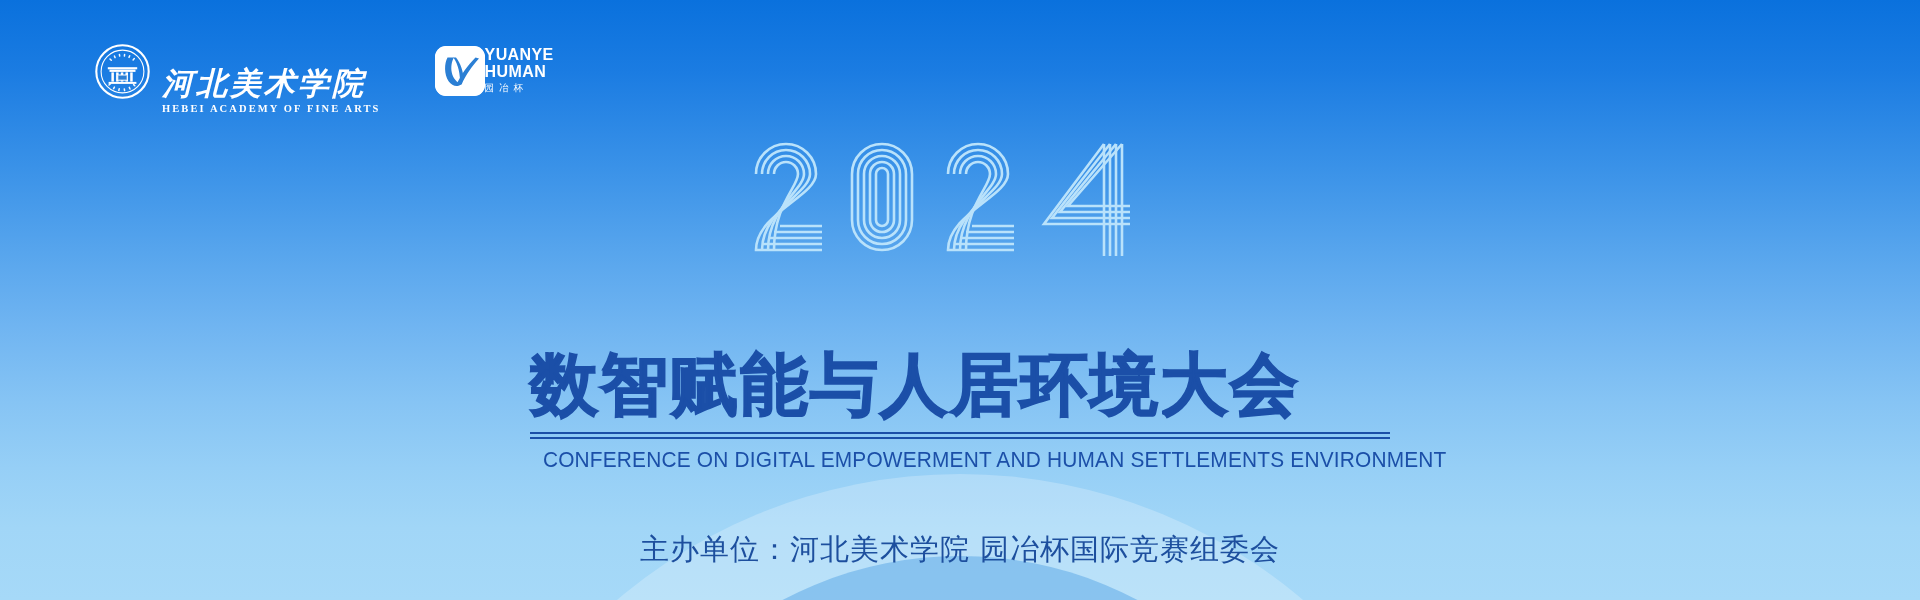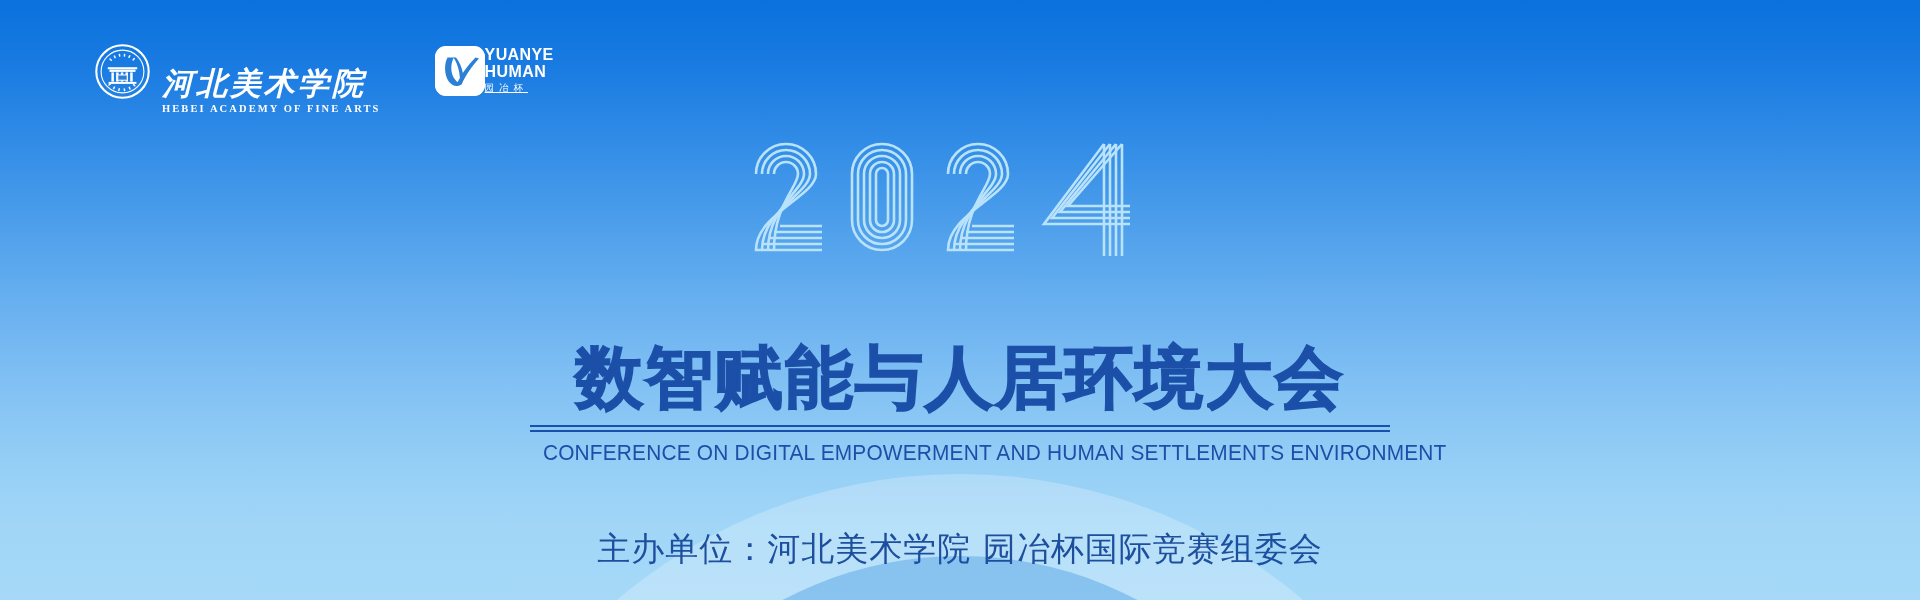--- a/index.html
+++ b/index.html
@@ -103,38 +103,36 @@
     color:#ffffff;
     letter-spacing:.4px;
   }
   .yuanye-cn {
     font-family:"DejaVu Sans", sans-serif;
     font-size:9.5px;
     line-height:13px;
     color:#ffffff;
     letter-spacing:5px;
     margin-top:1px;
-    text-decoration:underline;
   }
 
   
   #year {
     position:absolute;
     left:50%; top:138px;
     transform:translateX(-50%);
     z-index:5;
   }
 
   
   #headline-block {
     position:absolute;
-    left:50%; top:340px;
+    left:50%; top:347px;
     transform:translateX(-50%);
     width:860px;
-    text-align:center;
     z-index:6;
   }
   .headline {
     font-family:"DejaVu Sans", sans-serif;
     font-weight:700;
     font-size:68px;
     line-height:76px;
     color:#1b4fa8;
     letter-spacing:2px;
     white-space:nowrap;
@@ -160,21 +158,21 @@
     transform-origin:center;
   }
 
   
   #organizer {
     position:absolute;
     left:50%; top:533px;
     transform:translateX(-50%);
     font-family:"DejaVu Sans", sans-serif;
     font-weight:400;
-    font-size:33px;
+    font-size:29px;
     line-height:32px;
     color:#1d4f9e;
     letter-spacing:1px;
     white-space:nowrap;
     z-index:7;
   }
 </style>
 </head>
 <body>
 

